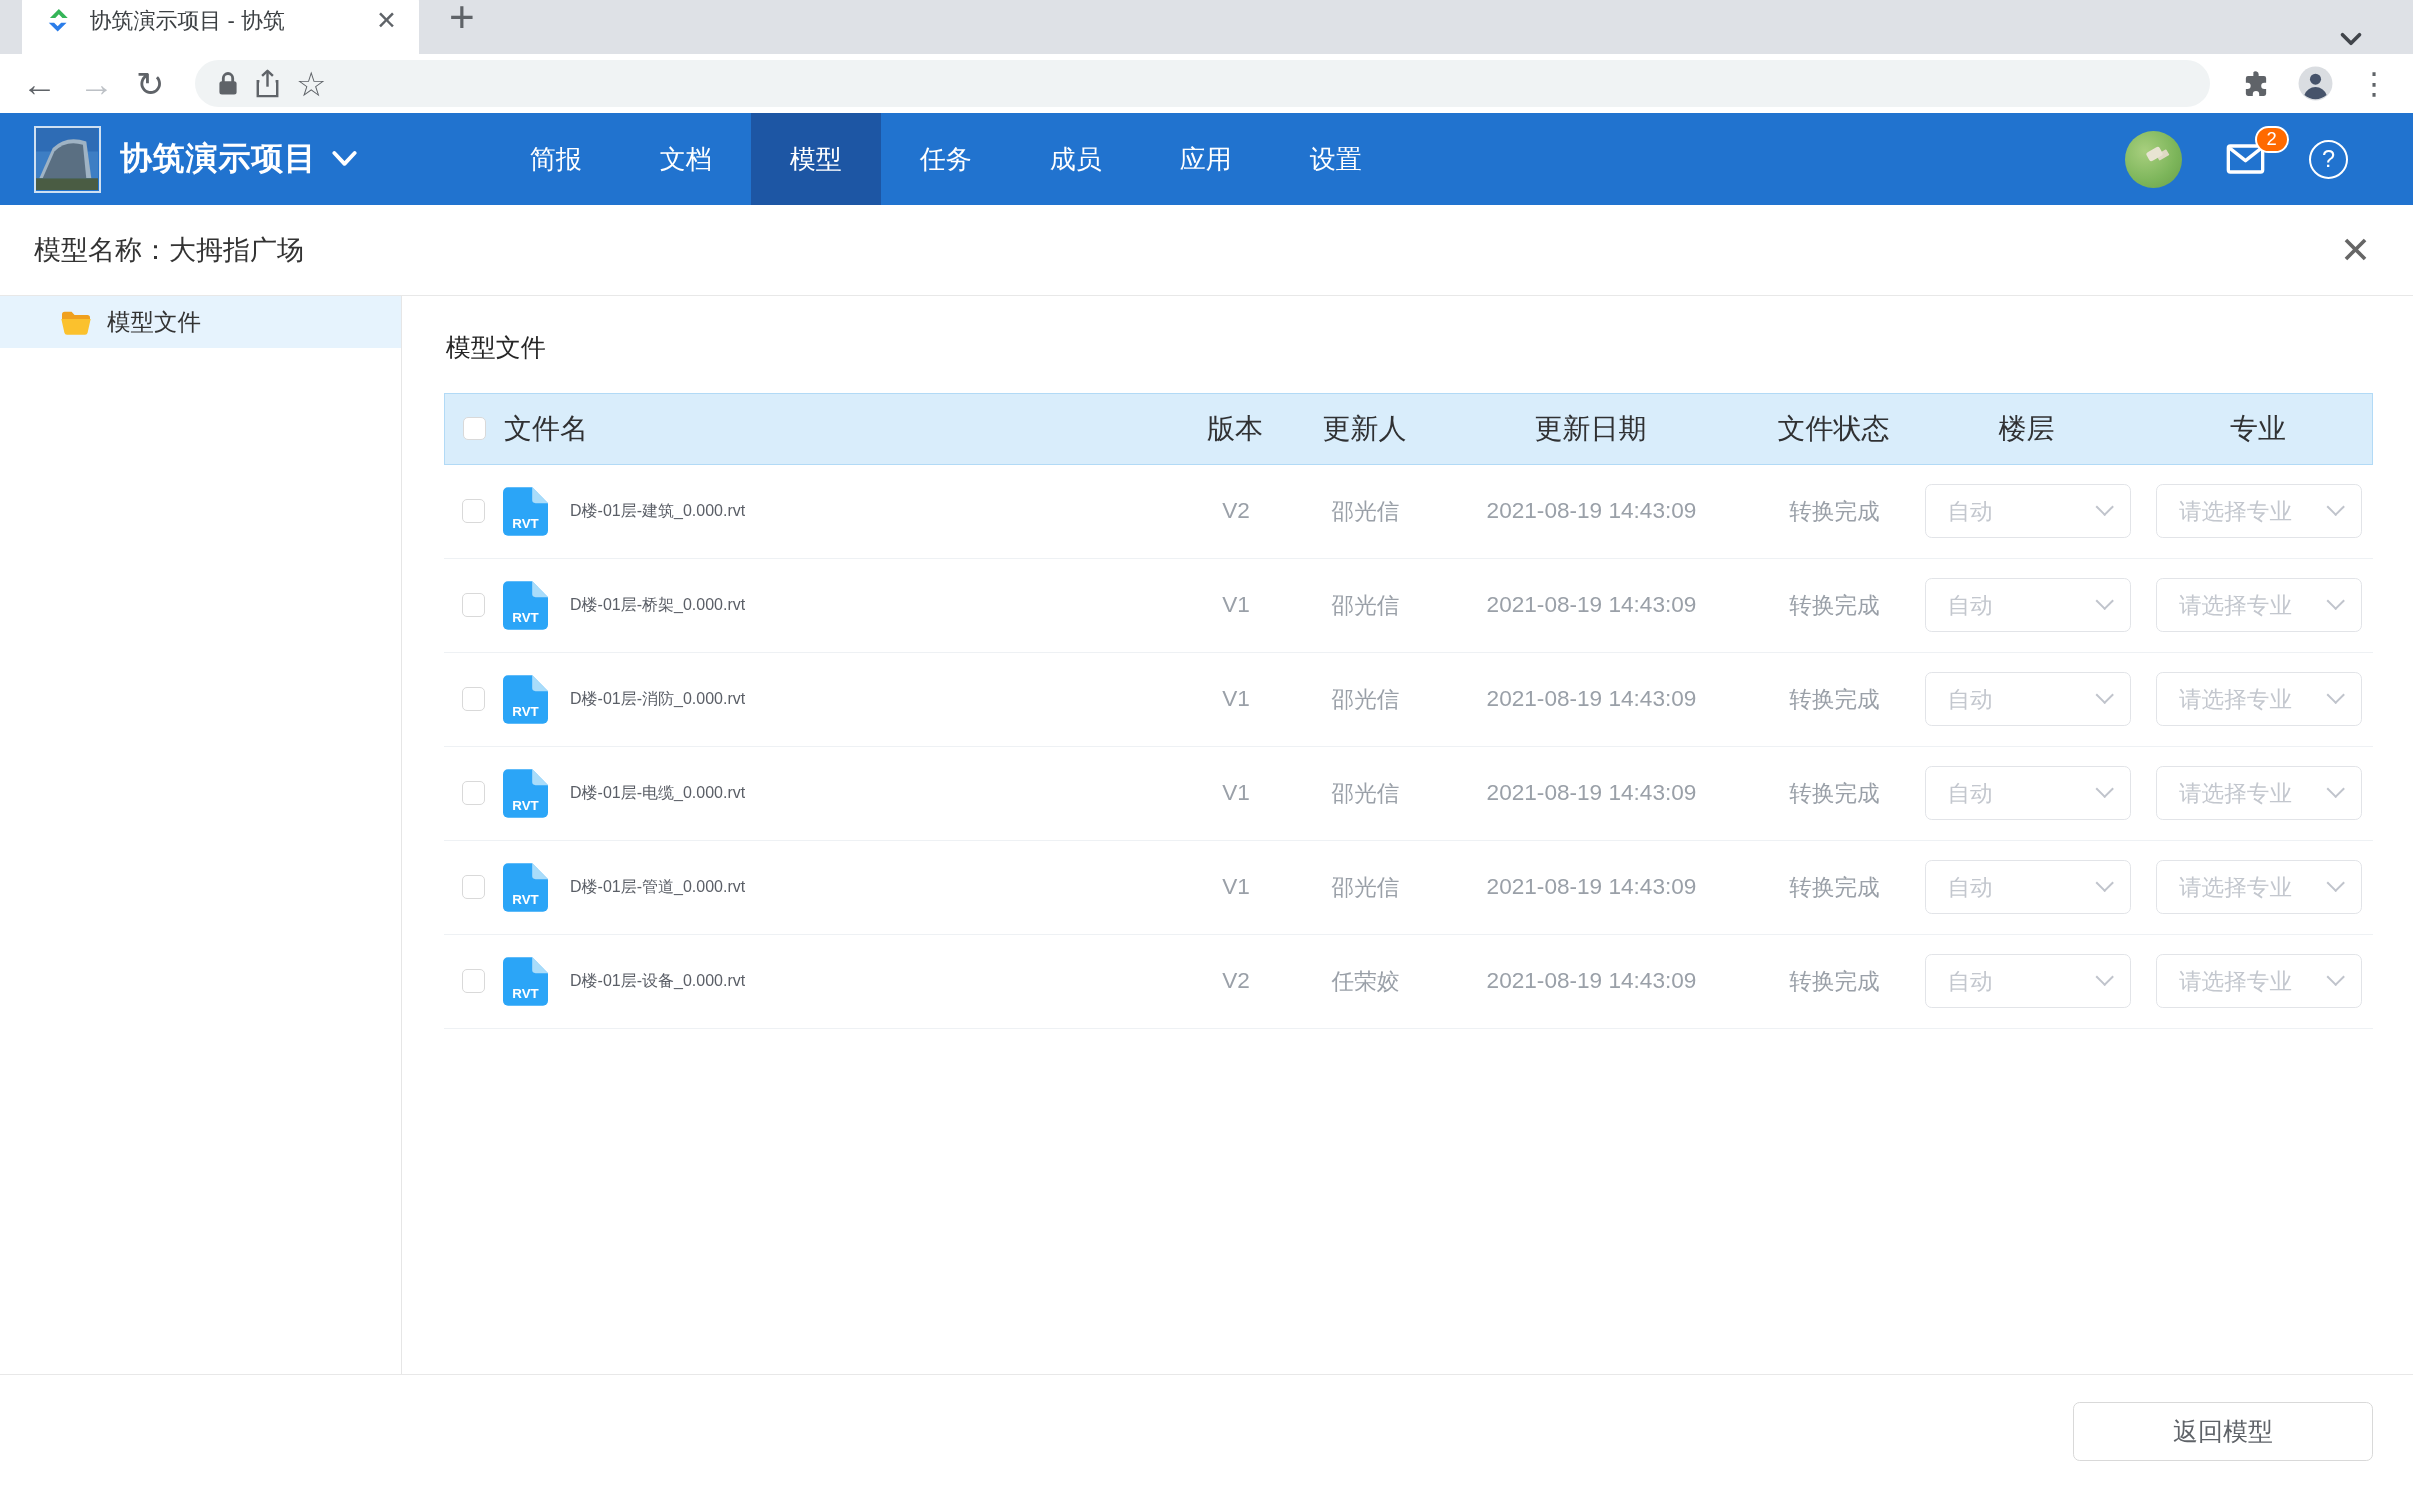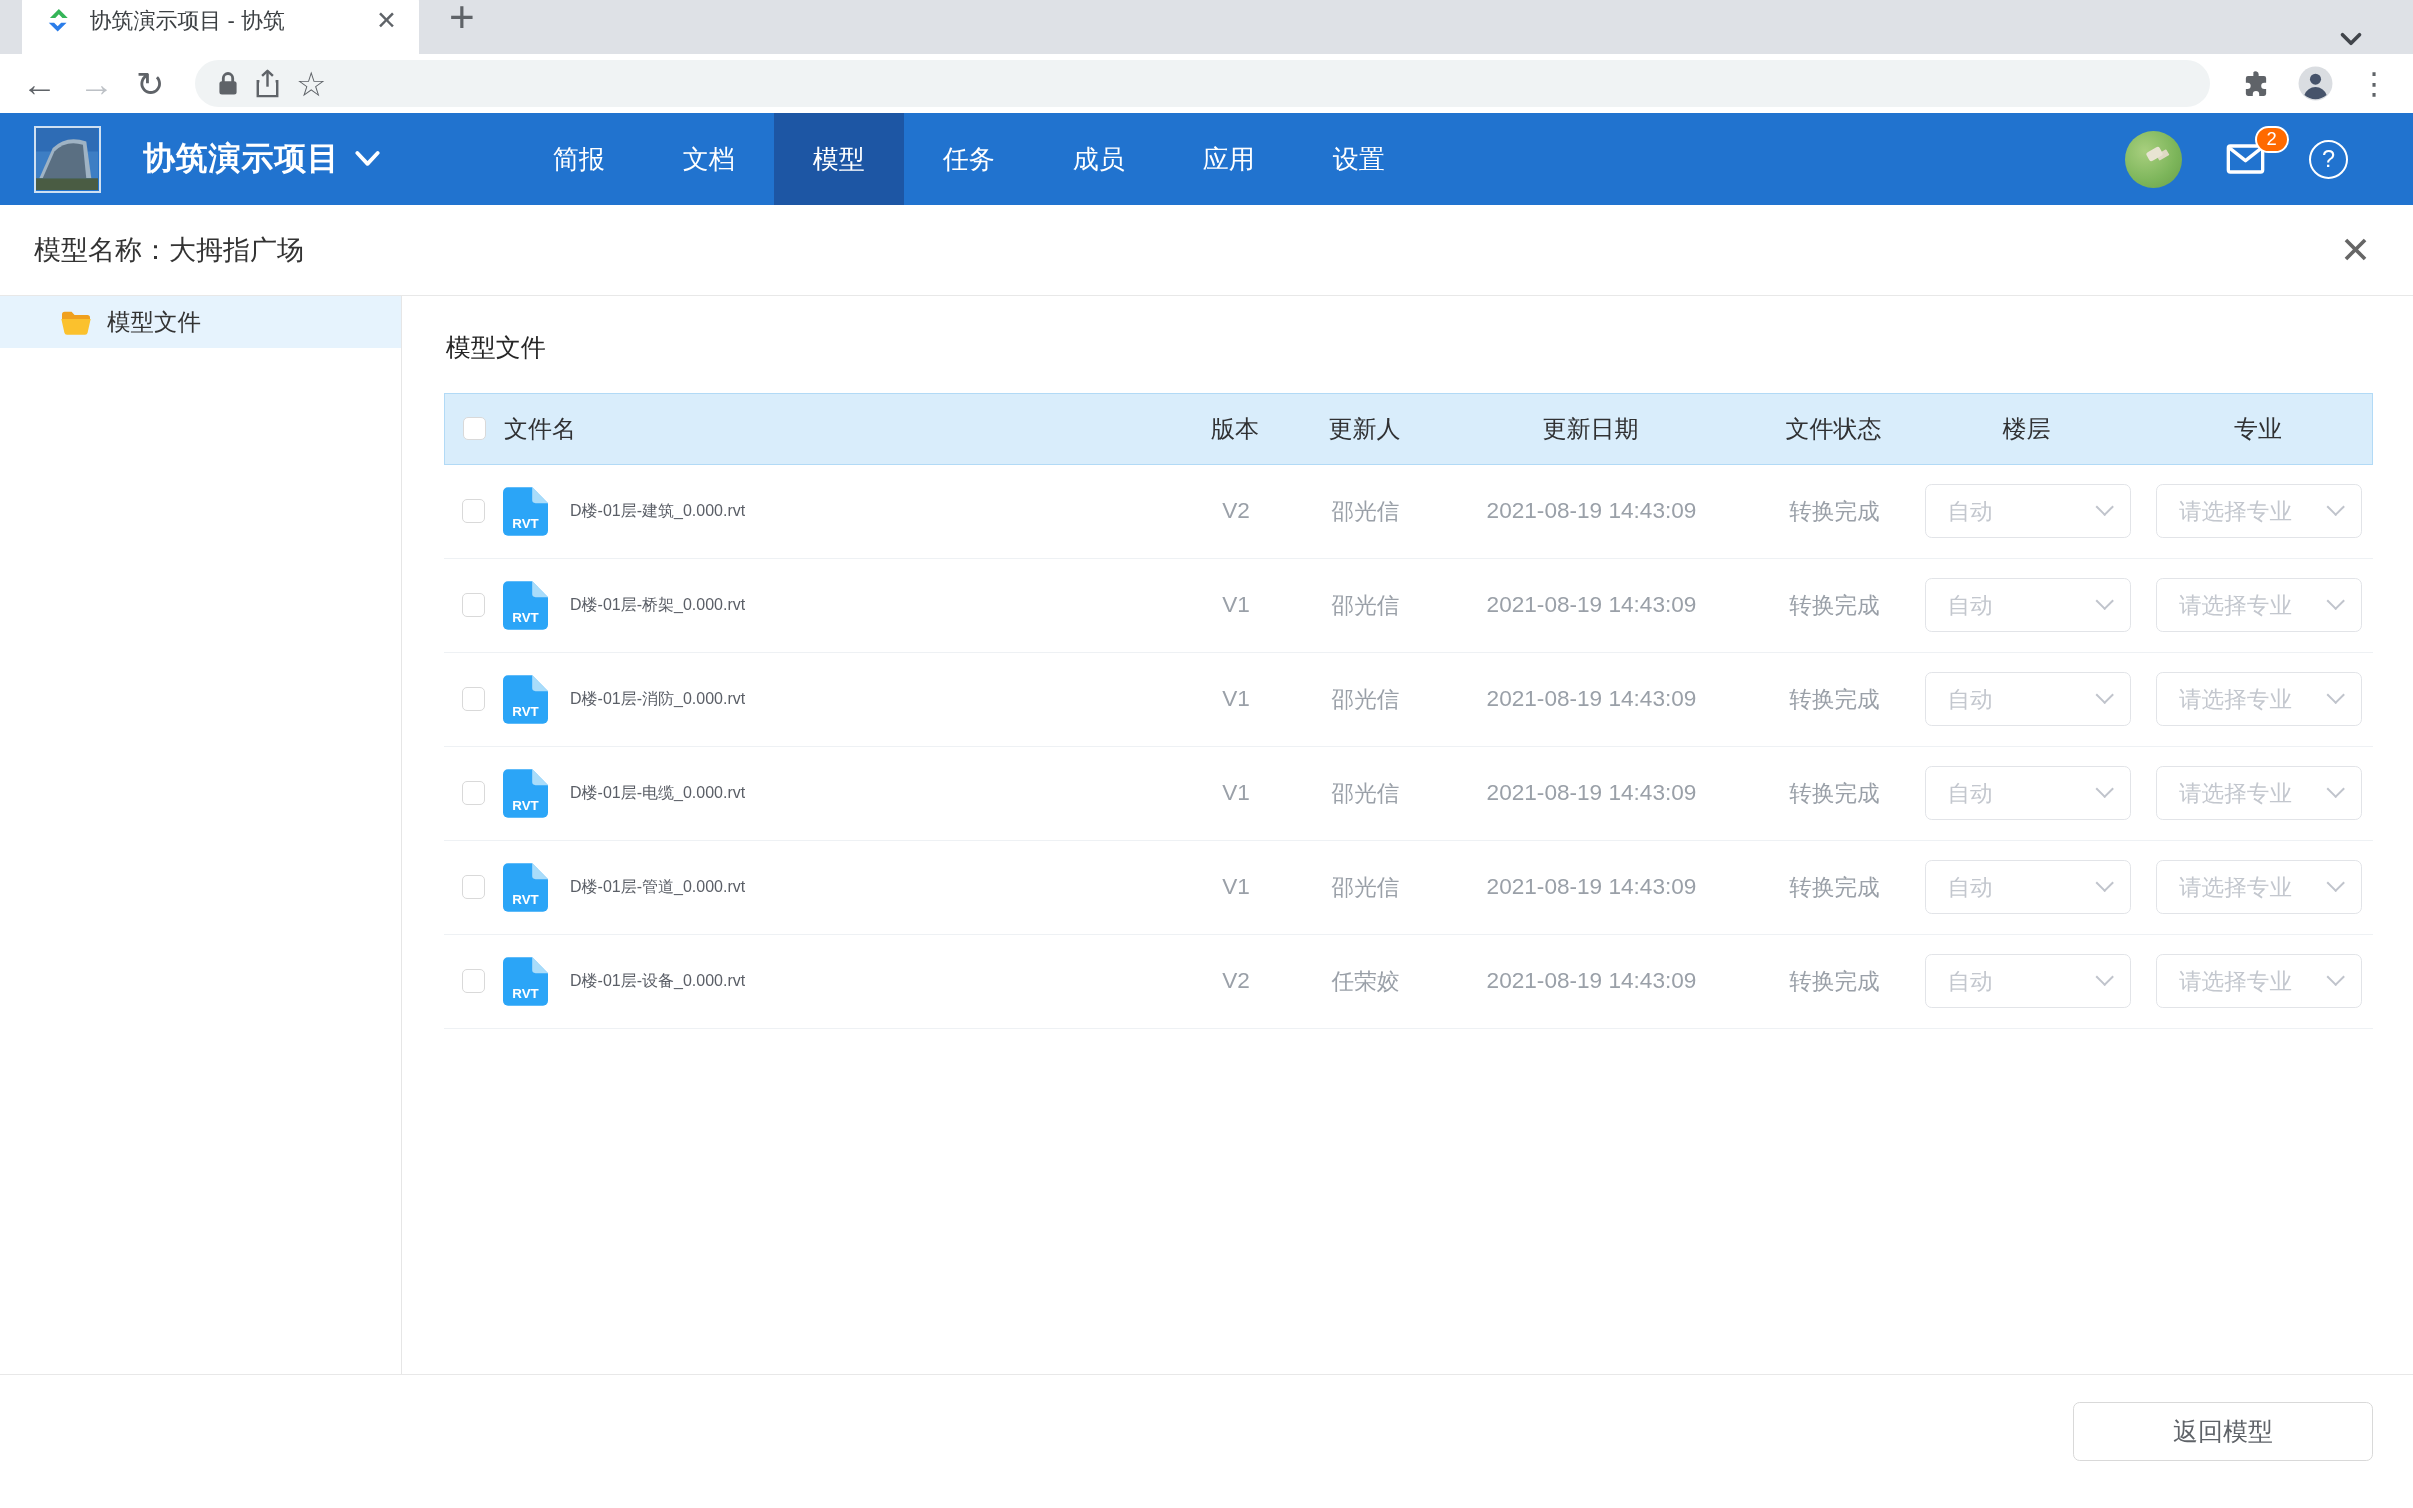--- a/index.html
+++ b/index.html
@@ -32,21 +32,21 @@
   .url .domain { color:#202124; font-weight:600; }
   .url .path { color:#5f6368; font-weight:400; }
   .chrome-right { display:flex; align-items:center; gap:25px; }
   .kebab { font-size:30px; color:#5f6368; letter-spacing:1.7px; }
   
   .app-header {
     height:92px; background:var(--header-blue,#2173cf);
     display:flex; align-items:center; padding:0 0 0 34px; color:#fff;
   }
   .proj-thumb { width:67px; height:67px; border:2.5px solid #cfe0f2; flex:none; }
-  .proj-title { display:flex; align-items:center; gap:15px; margin-left:42px; font-size:32px; font-weight:600; letter-spacing:0.8px; }
+  .proj-title { display:flex; align-items:center; gap:15px; margin-left:19px; font-size:32px; font-weight:600; letter-spacing:0.8px; }
   .main-nav { display:flex; margin-left:134px; height:92px; }
   .main-nav .nav-item {
     padding:0 39px; font-size:26px; display:flex; align-items:center; cursor:pointer;
   }
   .main-nav .nav-item.active { background:var(--active-nav,#1d56a4); }
   .header-right { margin-left:auto; display:flex; align-items:center; gap:44px; padding-right:65px; }
   .user-avatar {
     width:57px; height:57px; border-radius:50%;
     background:radial-gradient(circle at 35% 35%, #a8cf7e, #7cb55a 60%, #699e4a);
     position:relative; overflow:hidden;
@@ -79,21 +79,21 @@
   }
   .main-pane { flex:1; padding:28.5px 40px 0 42px; overflow:hidden; }
   .section-title { font-size:25px; color:#262626; margin:6.7px 0 28.5px 1.7px; }
   .grid-row {
     display:grid;
     grid-template-columns:59px 1fr 142px 117px 335px 151px 235px 228px;
     align-items:center;
   }
   .thead {
     height:72px; background:var(--table-header-bg,#d9edfb);
-    border:0.8px solid #b2daf6; font-size:24px; color:#303133;
+    border:0.8px solid #b2daf6; font-size:28px; color:#303133;
   }
   .th-c { text-align:center; }
   .trow { height:94px; border-bottom:0.8px solid #eef1f4; font-size:22.6px; color:#9aa0a8; }
   .cell-check { display:flex; justify-content:center; }
   .checkbox {
     width:23.5px; height:23.5px; border:1.7px solid #d9d9d9; border-radius:5px; background:#fff; cursor:pointer;
   }
   .cell-name { display:flex; align-items:center; gap:22px; overflow:hidden; }
   .file-name { font-size:16px; color:#5a5e66; white-space:nowrap; overflow:hidden; }
   .c { text-align:center; }

